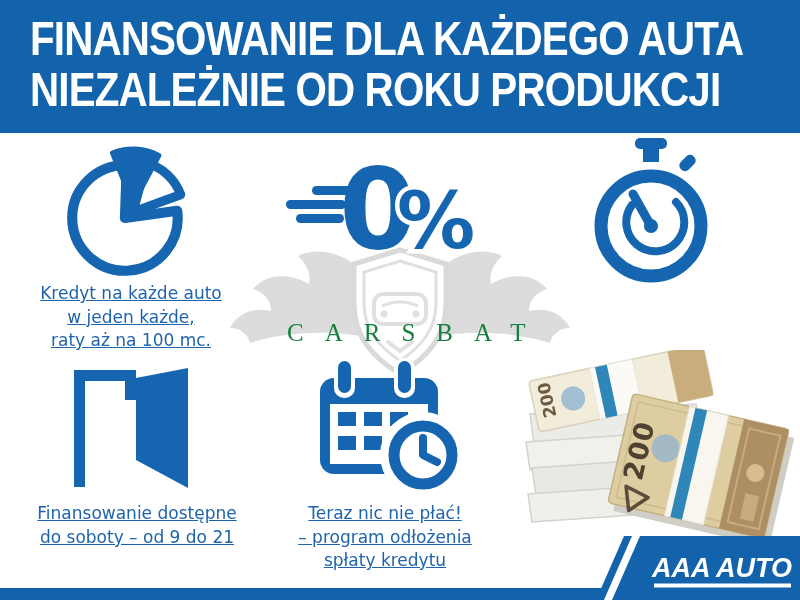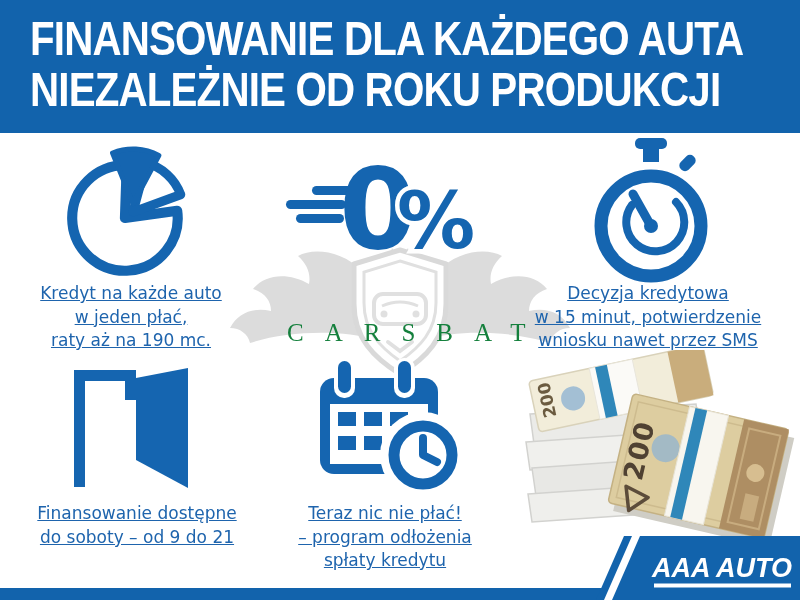--- a/index.html
+++ b/index.html
@@ -135,27 +135,22 @@
       <rect x="-16" y="-58" width="12" height="112" fill="#2f87b9"></rect>
       <rect x="34" y="-58" width="46" height="112" fill="#ae8e63"></rect>
       <rect x="41" y="-50" width="32" height="96" fill="none" stroke="#c8ac7f" stroke-width="2"></rect>
       <circle cx="57" cy="-8" r="9" fill="#d7be90"></circle>
       <rect x="52" y="14" width="14" height="26" fill="#c8ac7f"></rect>
     </g>
   </svg>
 
   <div class="abs cap" style="left:10px;top:282px;width:242px;">
     <div>Kredyt na każde auto</div>
-    <div>w jeden płać,</div>
-    <div>raty aż na 190 mc.</div>
-  </div>
-  <div class="abs cap" style="left:524px;top:282px;width:248px;">
-    <div>Decyzja kredytowa</div>
-    <div>w 15 minut, potwierdzenie</div>
-    <div>wniosku nawet przez SMS</div>
+    <div>w jeden każde,</div>
+    <div>raty aż na 100 mc.</div>
   </div>
 
   <div class="abs cap" style="left:15px;top:502px;width:244px;">
     <div>Finansowanie dostępne</div>
     <div>do soboty – od 9 do 21</div>
   </div>
   <div class="abs cap" style="left:263px;top:502px;width:244px;">
     <div>Teraz nic nie płać!</div>
     <div>– program odłożenia</div>
     <div>spłaty kredytu</div>

